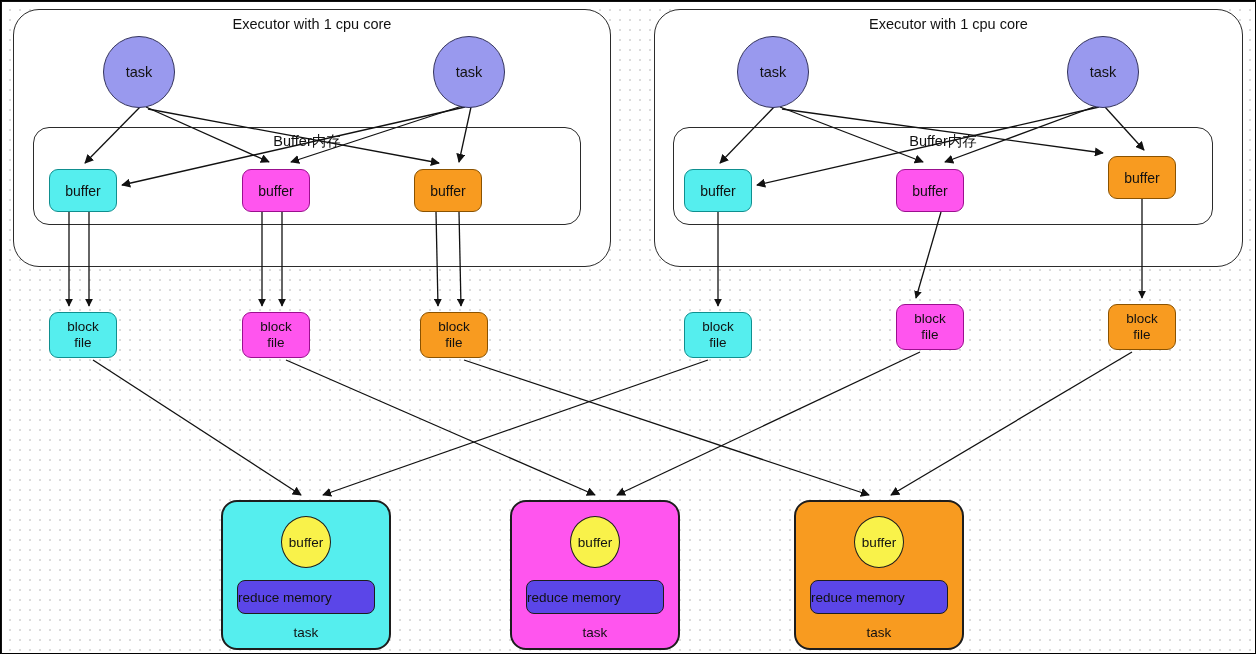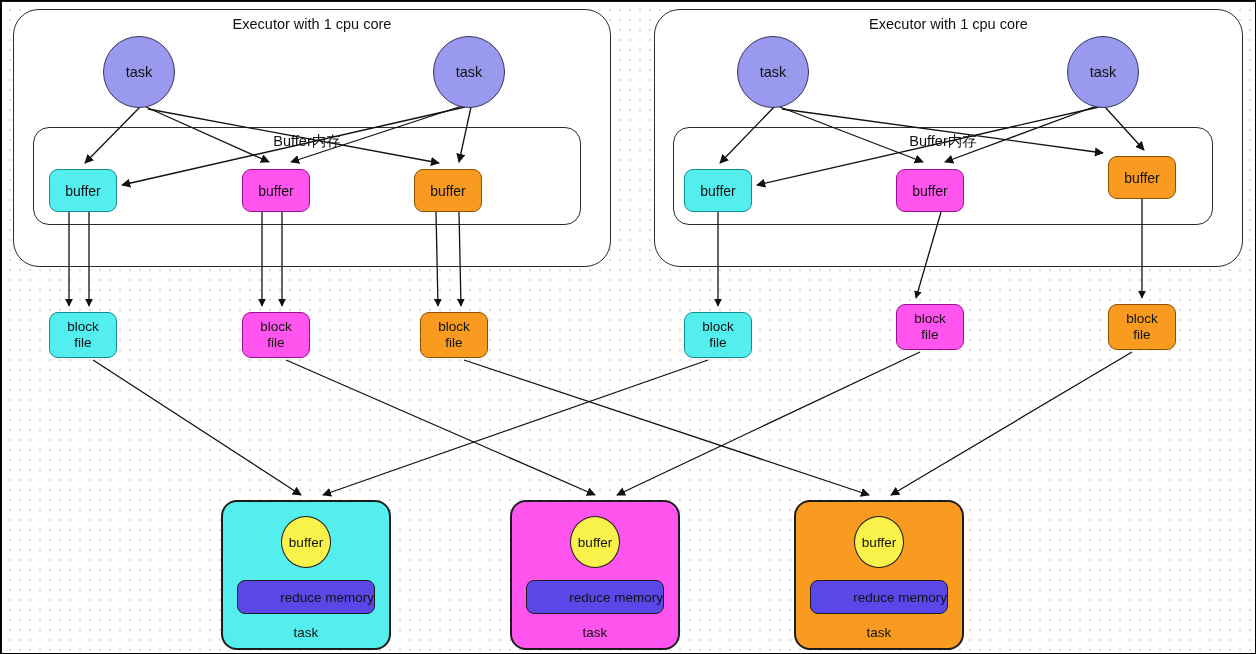--- a/index.html
+++ b/index.html
@@ -121,21 +121,21 @@
     font-size:13.5px;color:#111;
     box-sizing:border-box;
   }
   .rt-mem{
     position:absolute;
     left:14px;right:14px;
     top:78px;height:34px;
     background:#5b46e8;
     border:1.6px solid #1d1d1d;
     border-radius:8px;
-    display:flex;align-items:center;justify-content:flex-end;
+    display:flex;align-items:center;justify-content:flex-start;
     font-size:13.5px;color:#111;
     box-sizing:border-box;
   }
   .rt-label{
     position:absolute;
     left:0;right:0;bottom:8px;
     text-align:center;
     font-size:13.5px;color:#111;
   }
 </style>

